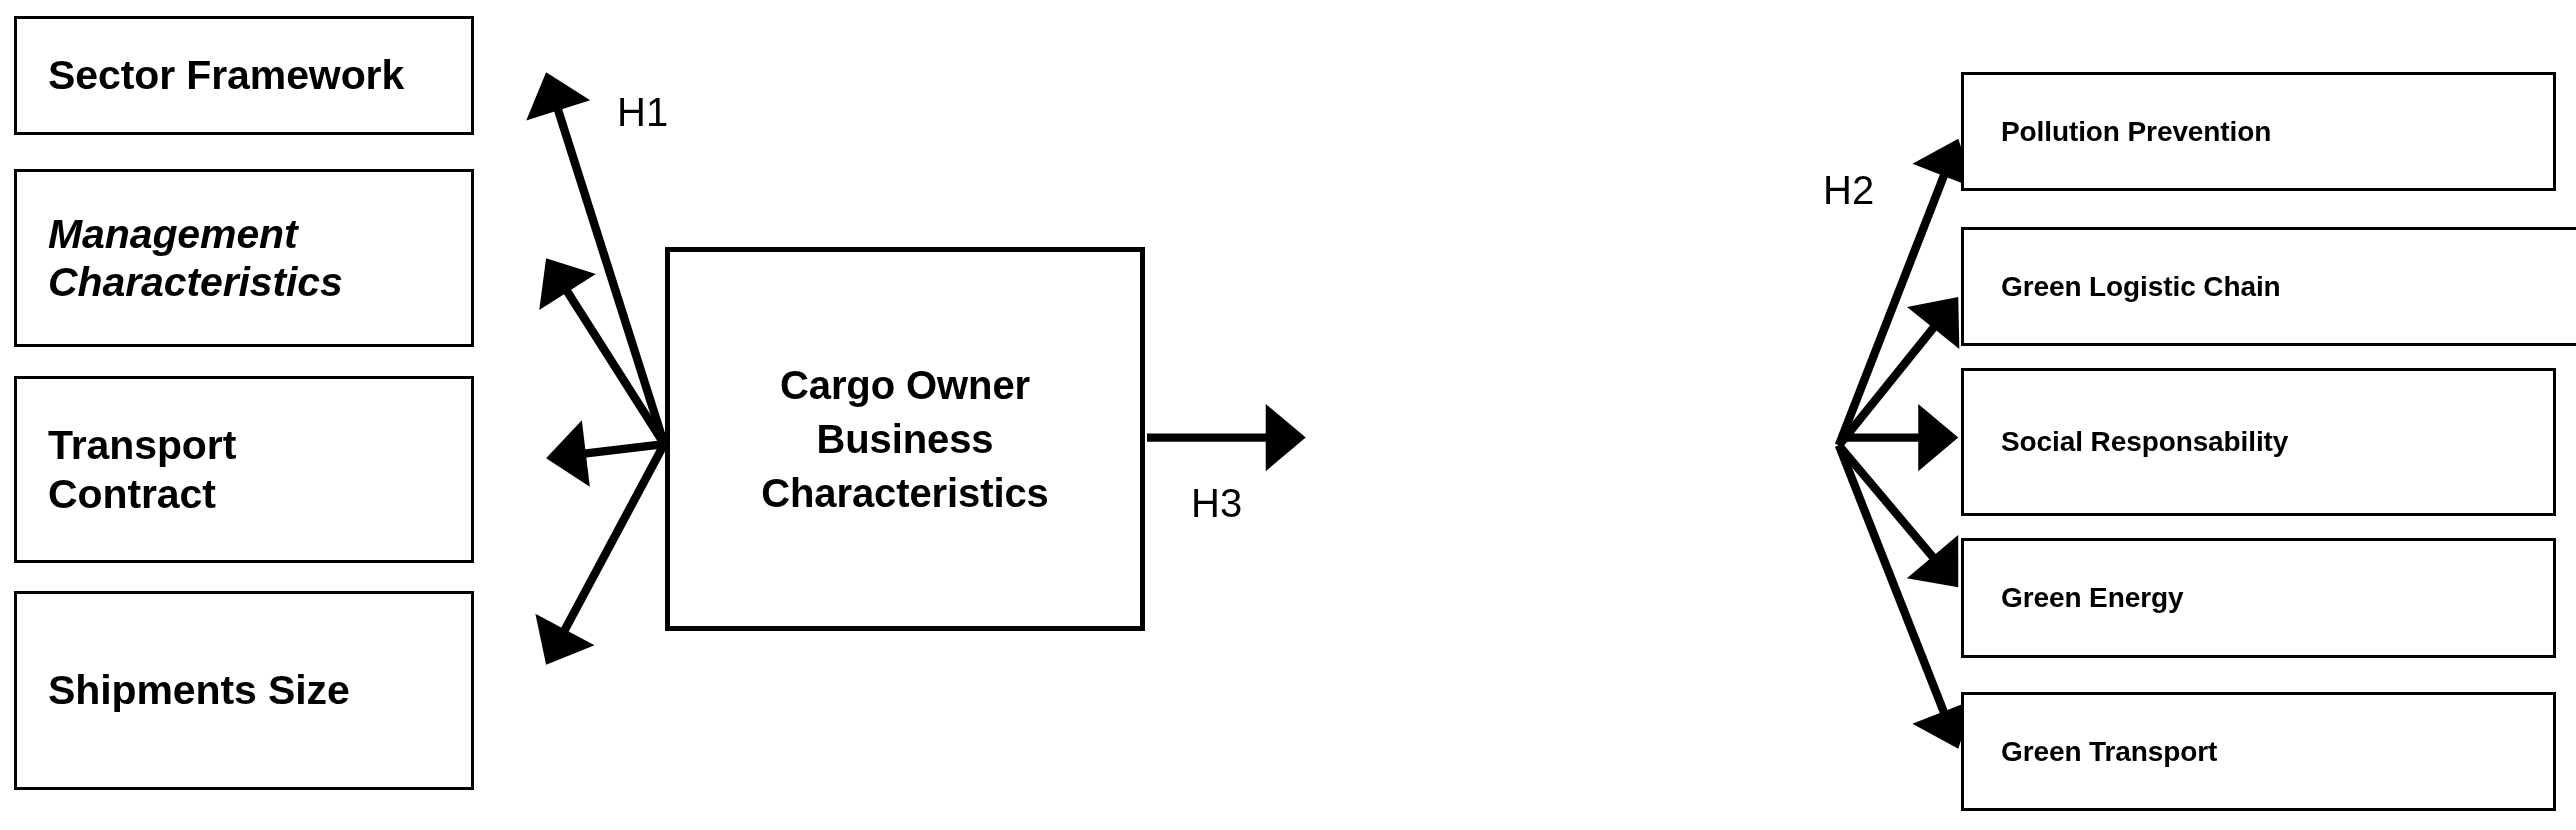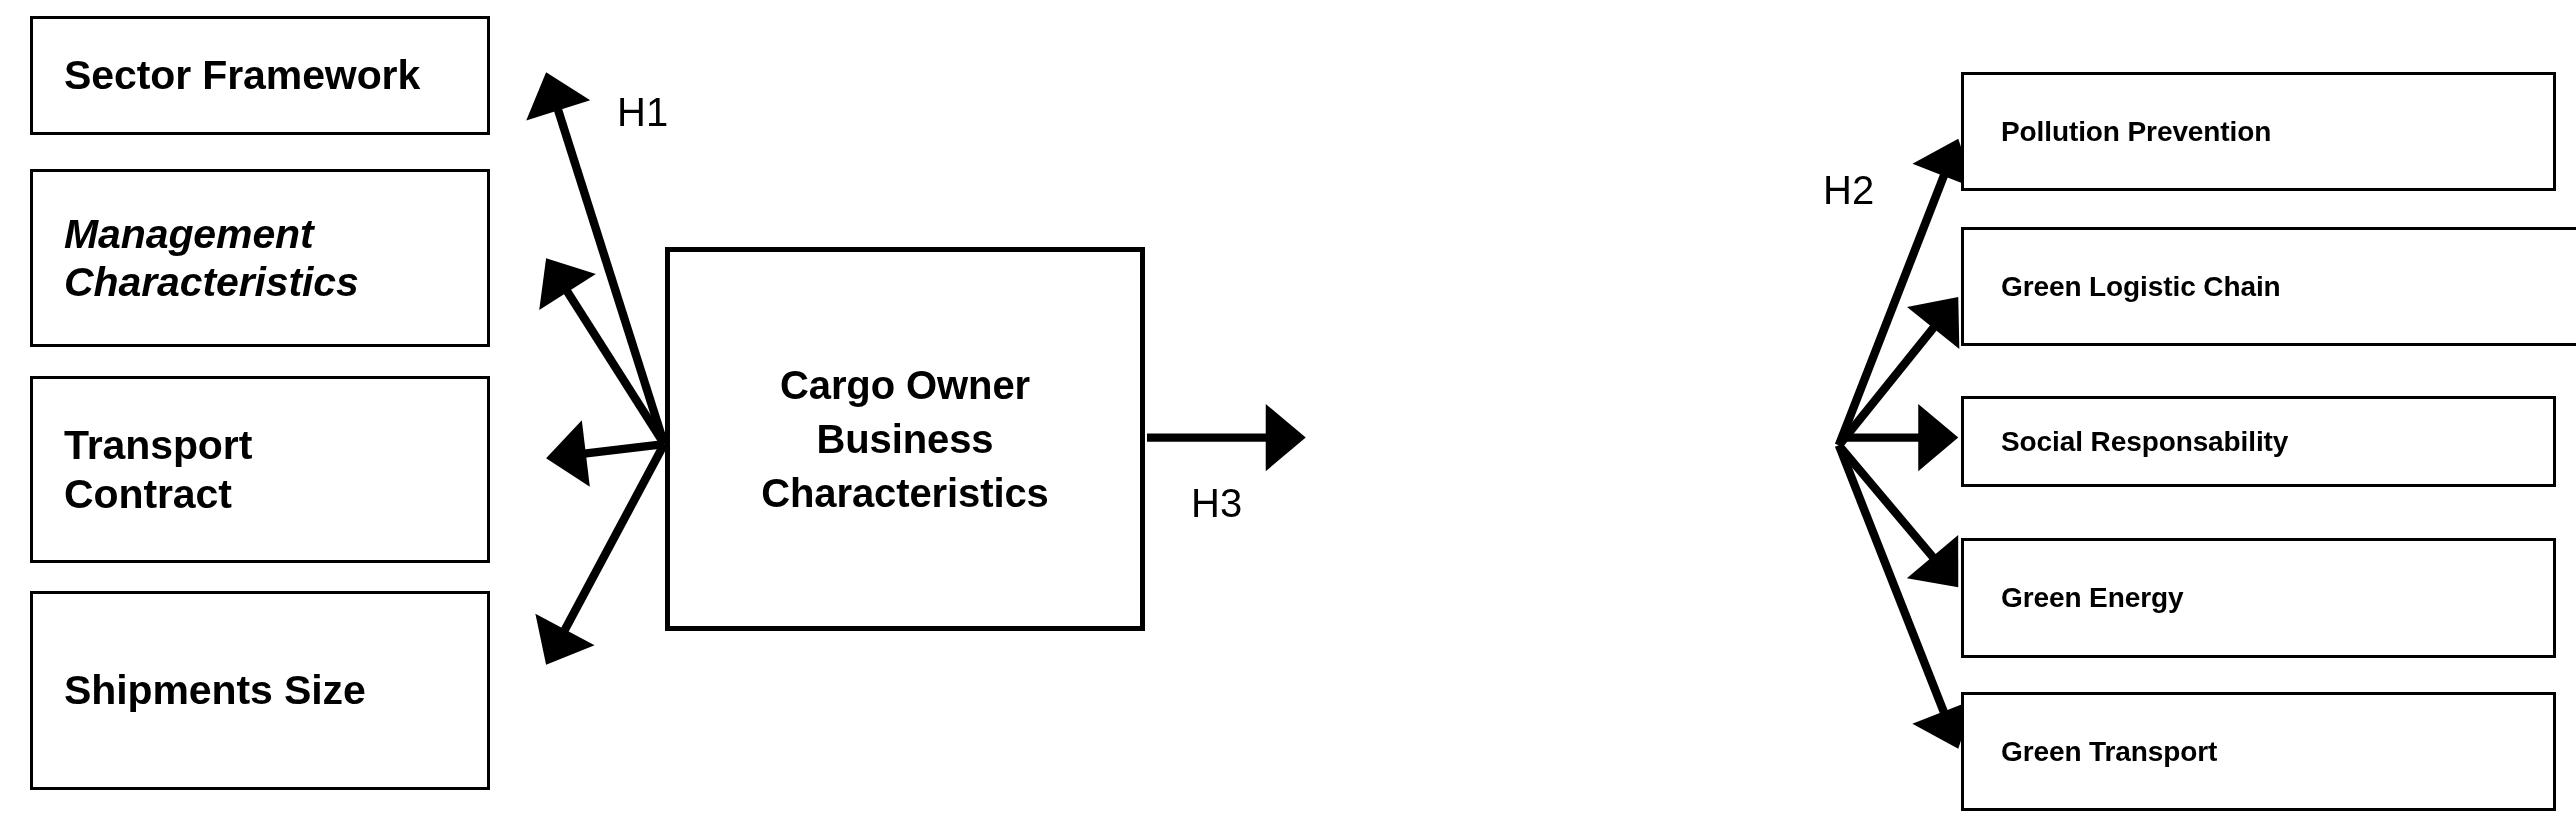--- a/index.html
+++ b/index.html
@@ -31,21 +31,20 @@
     box-sizing: border-box;
     background: #ffffff;
     border: 3.2px solid #000000;
     display: flex;
     align-items: center;
     z-index: 2;
   }
   .node.left {
     justify-content: flex-start;
     padding-left: 31px;
-    margin-left: 16px;
   }
   .node.right {
     justify-content: flex-start;
     padding-left: 37px;
   }
   .node.center {
     justify-content: center;
     border-width: 5.8px;
     padding: 0 15.5px;
   }
@@ -139,21 +138,21 @@
   <div class="node center" style="left: 665px; top: 247px; width: 480px; height: 384px;">
     <span class="node-label">Cargo Owner<br>Business<br>Characteristics</span>
   </div>
 
   <div class="node right" style="left: 1961px; top: 72px; width: 595px; height: 119px;">
     <span class="node-label">Pollution Prevention</span>
   </div>
   <div class="node right" style="left: 1961px; top: 227px; width: 686px; height: 119px;">
     <span class="node-label">Green Logistic Chain</span>
   </div>
-  <div class="node right" style="left: 1961px; top: 396px; width: 595px; height: 91px;">
+  <div class="node right" style="left: 1961px; top: 368px; width: 595px; height: 148px;">
     <span class="node-label">Social Responsability</span>
   </div>
   <div class="node right" style="left: 1961px; top: 538px; width: 595px; height: 120px;">
     <span class="node-label">Green Energy</span>
   </div>
   <div class="node right" style="left: 1961px; top: 692px; width: 595px; height: 119px;">
     <span class="node-label">Green Transport</span>
   </div>
 
   <span class="hyp-label" style="left: 617px; top: 90px;">H1</span>

